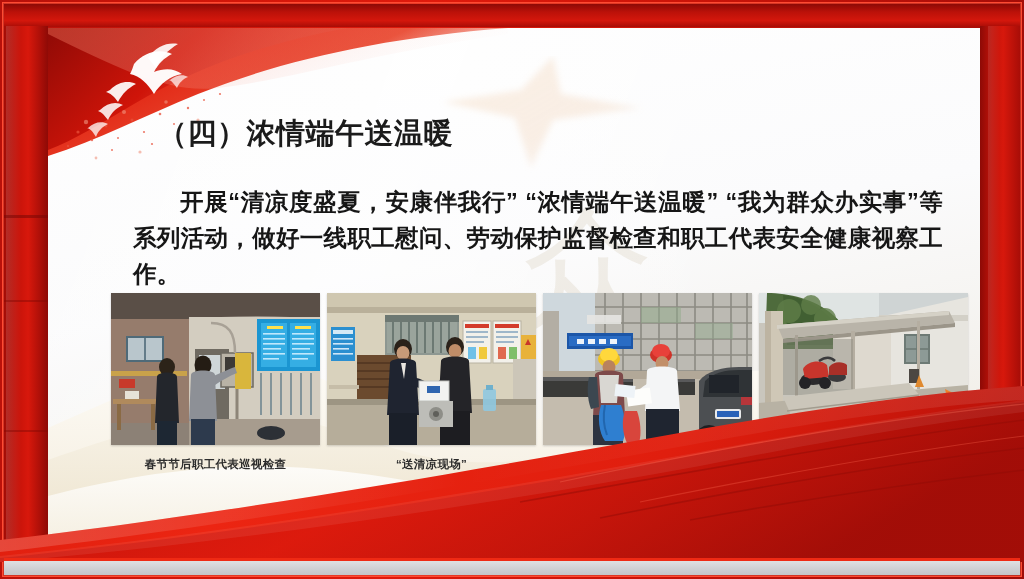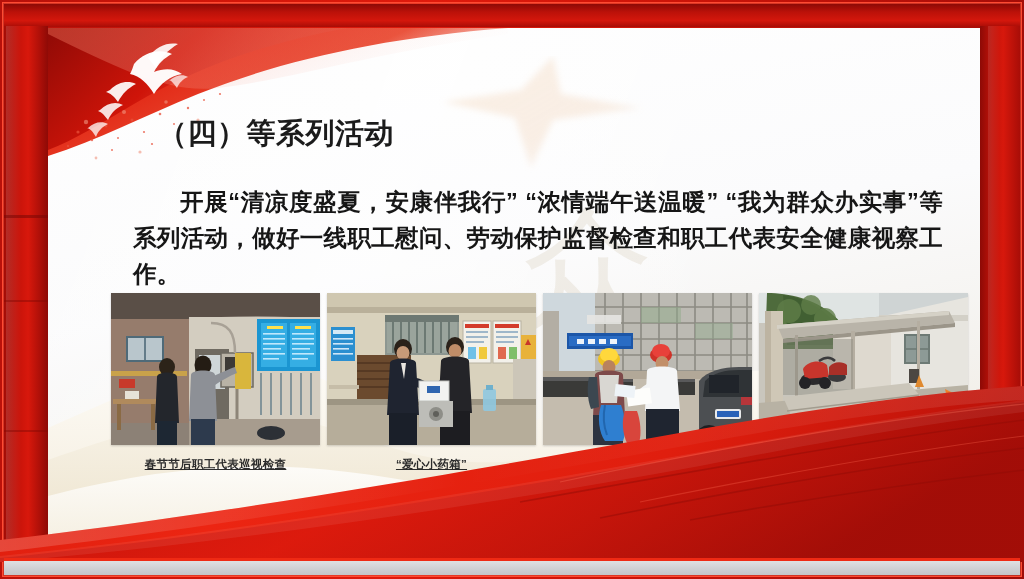--- a/index.html
+++ b/index.html
@@ -67,21 +67,21 @@
   
   .photo-row{position:absolute;left:63px;top:265px;width:860px;height:155px;display:flex;gap:7px;}
   .photo{position:relative;width:209px;height:152px;overflow:hidden;background:#9aa0a4;
     box-shadow:0 1px 2px rgba(0,0,0,.18);}
   .photo .ph-svg{position:absolute;inset:0;}
   .photo svg{display:block;width:100%;height:100%;}
 
   .caption-row{position:absolute;left:63px;top:425px;width:860px;height:22px;display:flex;gap:7px;}
   .caption{width:209px;text-align:center;font-size:11.5px;line-height:22px;color:#2b2b2b;
     font-weight:700;letter-spacing:.3px;
-    font-family:"Liberation Sans","DejaVu Sans",sans-serif;white-space:nowrap;text-decoration:underline;}
+    font-family:"Liberation Sans","DejaVu Sans",sans-serif;white-space:nowrap;}
 </style>
 </head>
 <body>
 
 <div class="slide-root">
 
   <div class="frame-bg"></div>
   <div class="frame-hairline"></div>
   <div class="frame-top"></div>
   <div class="frame-left-band"></div>
@@ -167,21 +167,21 @@
           <path d="M86 36 C96 24 112 20 124 26 C116 30 110 36 106 44 C116 40 126 40 134 46 C122 48 112 56 106 66 C100 56 92 48 82 46 C84 42 85 39 86 36 Z" opacity=".97"></path>
           <path d="M100 30 C108 18 120 14 130 16 C120 22 112 30 108 40 Z" opacity=".9"></path>
           <path d="M62 62 C70 54 80 52 88 56 C80 60 74 66 70 74 C66 68 62 65 58 64 Z" opacity=".92"></path>
           <path d="M52 82 C59 75 68 73 75 77 C68 80 63 85 60 92 C56 87 54 84 50 83 Z" opacity=".86"></path>
           <path d="M40 100 C46 94 54 93 60 96 C54 99 50 103 48 109 C45 104 43 101 39 100 Z" opacity=".75"></path>
           <path d="M122 52 C128 47 135 46 140 49 C135 51 131 55 129 60 C126 56 124 53 121 52 Z" opacity=".7"></path>
         </g>
       </svg>
     </div>
 
-    <div class="title">（四）等系列活动</div>
+    <div class="title">（四）浓情端午送温暖</div>
 
     <div class="body-copy">开展“清凉度盛夏，安康伴我行”  “浓情端午送温暖”  “我为群众办实事”等系列活动，做好一线职工慰问、劳动保护监督检查和职工代表安全健康视察工作。</div>
 
     <div class="waves">
       <svg viewBox="0 0 932 230" preserveAspectRatio="none">
         <defs>
           <linearGradient id="wv1" x1="0" y1="0" x2="0" y2="1">
             <stop offset="0%" stop-color="#f7f2e6"></stop>
             <stop offset="100%" stop-color="#ece2cb"></stop>
           </linearGradient>
@@ -534,21 +534,21 @@
               <path d="M196 118 l9 5 -7 6 z"></path>
               <path d="M190 134 l7 5 -6 5 z"></path>
             </g>
           </svg>
         </div>
       </div>
     </div>
 
     <div class="caption-row">
       <div class="caption">春节节后职工代表巡视检查</div>
-      <div class="caption">“爱心小药箱”</div>
+      <div class="caption">“送清凉现场”</div>
       <div class="caption">送清凉现场</div>
       <div class="caption">为职工搭建电动车棚</div>
     </div>
   </div>
 
   <div class="drape-wrap">
     <svg viewBox="0 0 1024 579" preserveAspectRatio="none">
       <defs>
         <linearGradient id="dr1" x1="0" y1="0" x2="1" y2="0.2">
           <stop offset="0%" stop-color="#d61a0c"></stop>

